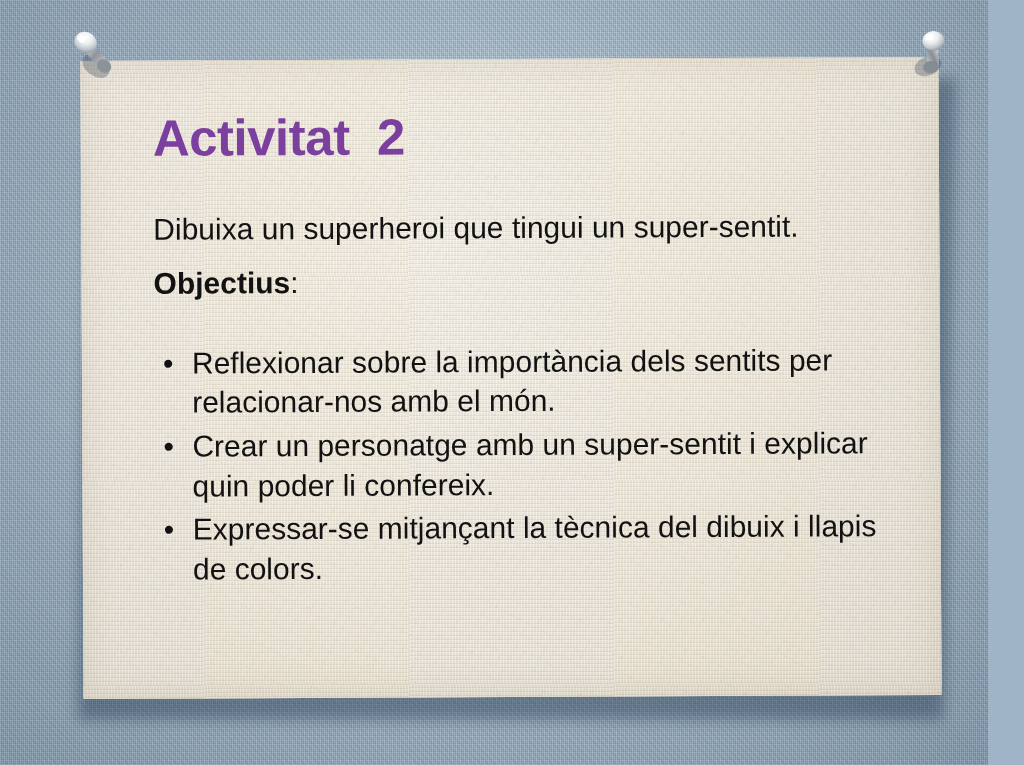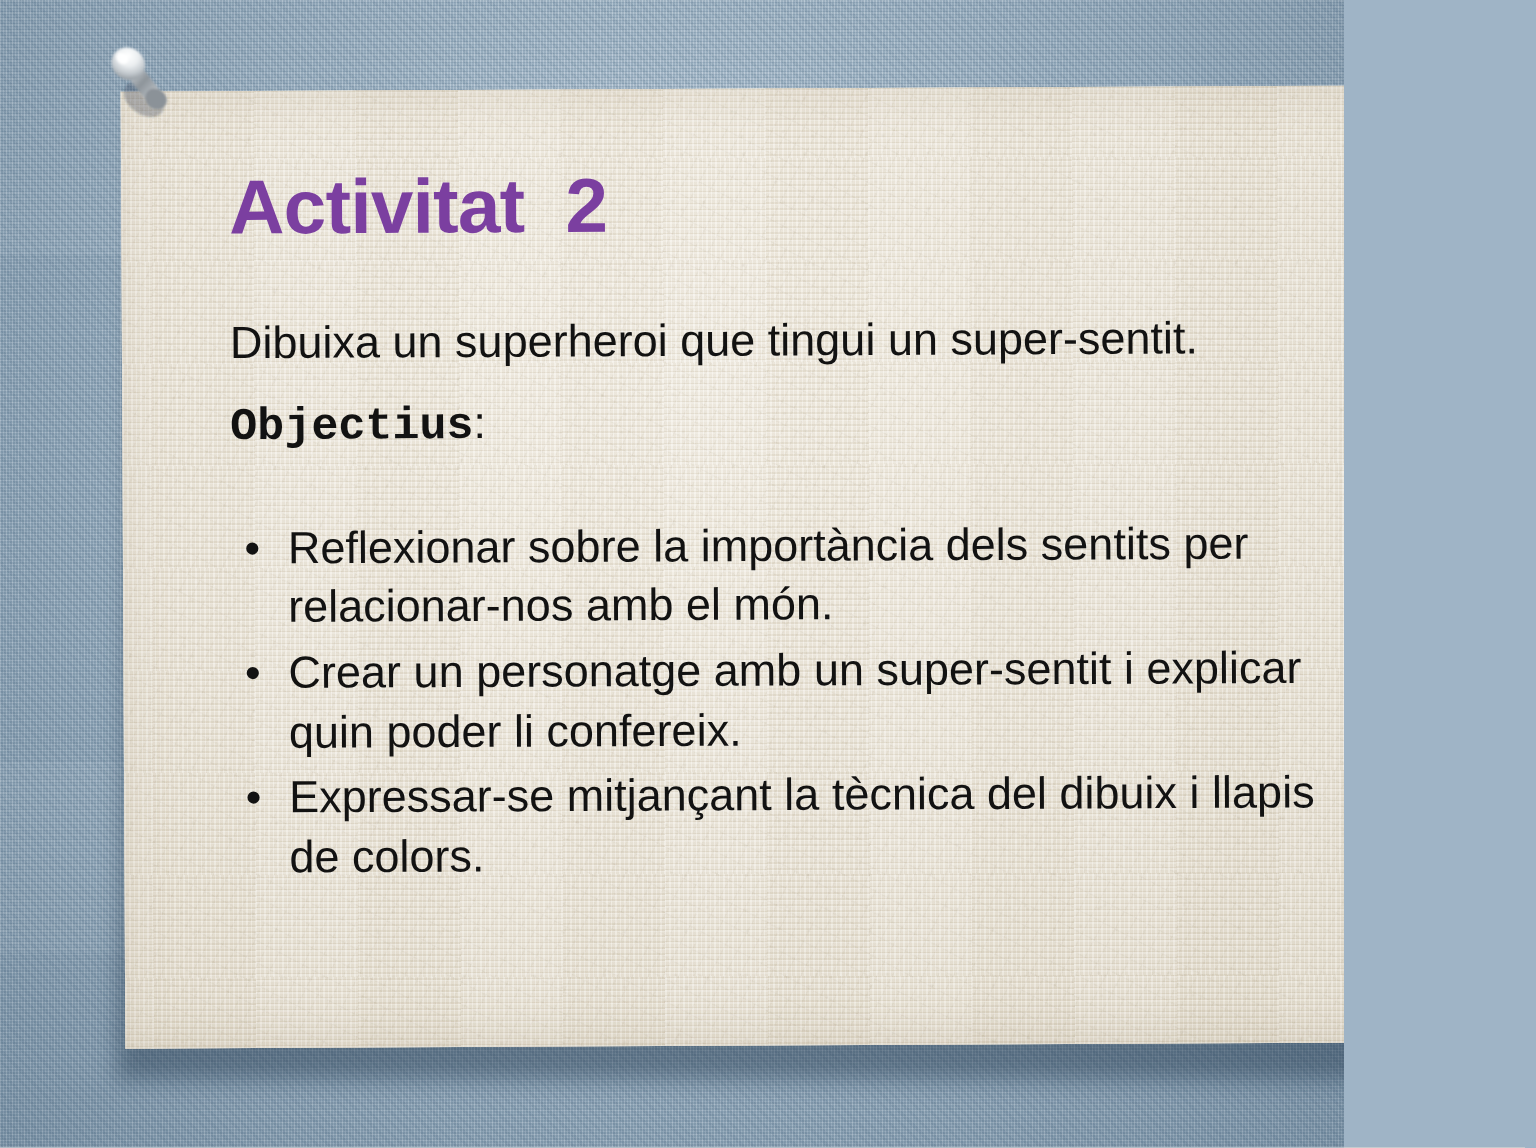--- a/index.html
+++ b/index.html
@@ -11,21 +11,21 @@
   }
 
   body {
     font-family: "Liberation Sans", sans-serif;
     background: #9fb4c6;
   }
 
   
   #slide {
     position: relative;
-    width: 896px;
+    width: 988px;
     height: 765px;
     overflow: hidden;
     background-color: #a2b7c8;
   }
 
   
   #board-texture {
     position: absolute;
     inset: 0;
     background-color: #a2b7c8;
@@ -166,21 +166,21 @@
     margin: 0 0 14px 0;
     max-width: 660px;
   }
 
   #objectives-heading {
     font-size: 30px;
     color: #121212;
     line-height: 1.33;
     margin: 0 0 40px 0;
   }
-  #objectives-heading .strong { font-weight: bold; font-family: Liberation Mono, monospace; }
+  #objectives-heading .strong { font-weight: bold; }
 
   #bullet-list {
     list-style: none;
     margin: 0;
     padding: 0;
   }
 
   .bullet-row {
     display: flex;
     align-items: flex-start;

